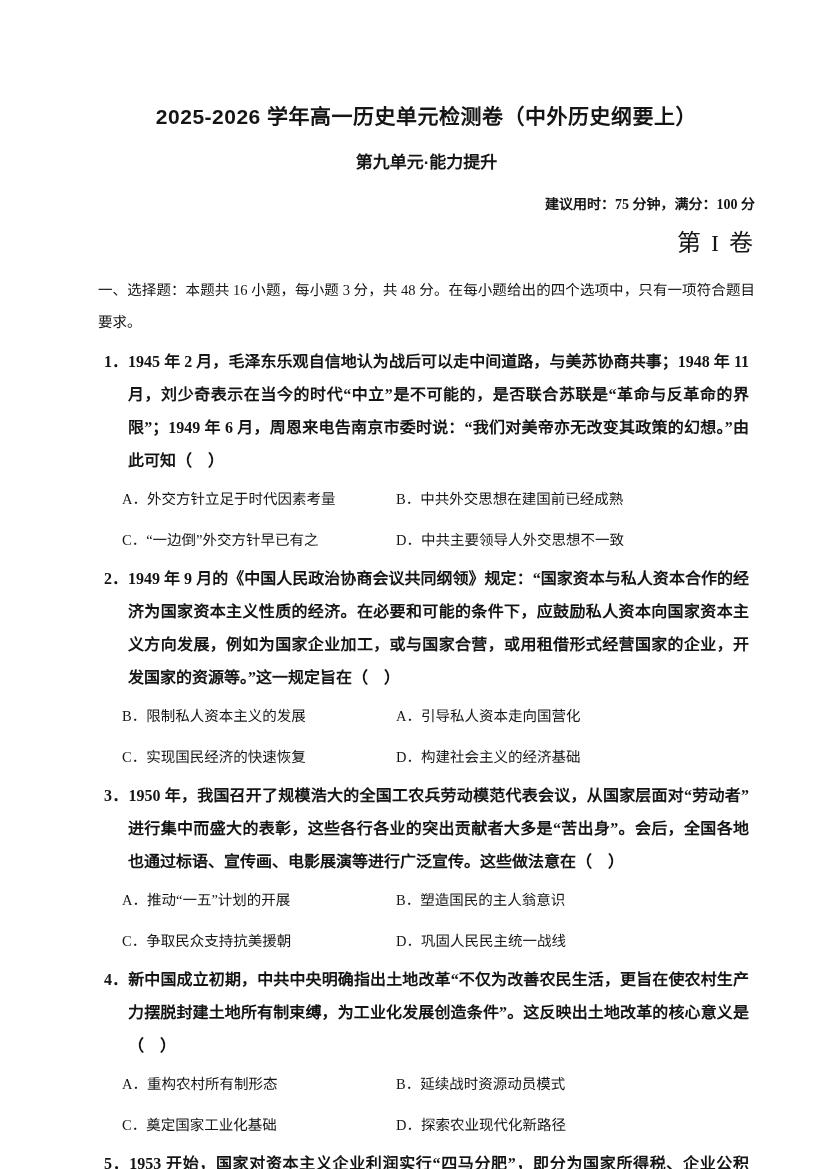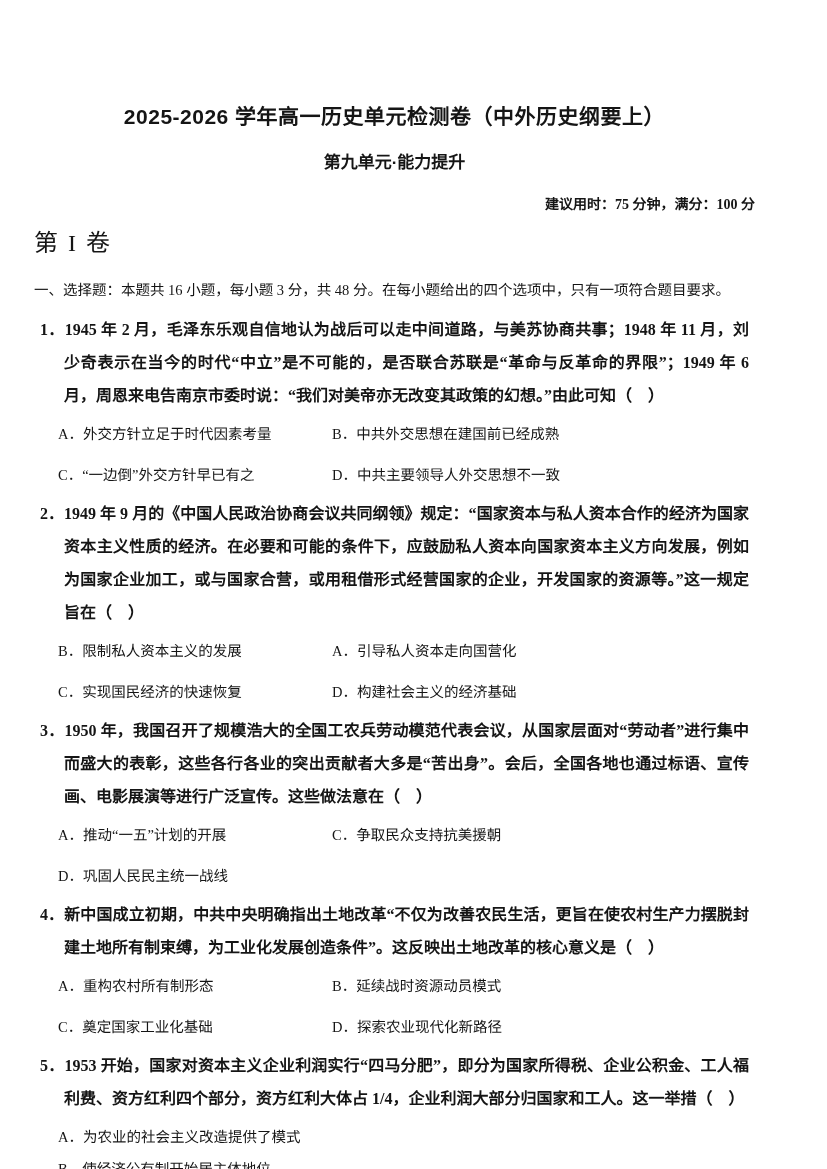--- a/index.html
+++ b/index.html
@@ -5,21 +5,21 @@
   html,body{margin:0;padding:0;background:#ffffff;}
   body{
     width:827px;height:1169px;overflow:hidden;
     font-family:"Liberation Serif","DejaVu Serif",serif;
     color:#151515;
     -webkit-font-smoothing:antialiased;
   }
   .page{
     box-sizing:border-box;
     width:827px;height:950px;
-    padding:101px 72px 0 34px;
+    padding:101px 72px 0 98px;
   }
   .title{
     margin:0;
     font-family:"Liberation Sans","DejaVu Sans",sans-serif;
     font-weight:700;
     font-size:21px;
     line-height:32px;
     text-align:center;
     letter-spacing:0.5px;
   }
@@ -35,21 +35,21 @@
     margin-top:20px;
     font-weight:700;
     font-size:14px;
     line-height:20px;
     text-align:right;
   }
   .part-title{
     margin-top:9px;
     font-size:24px;
     line-height:38px;
-    text-align:left;
+    text-align:right;
     letter-spacing:2px;
   }
   .instructions{
     margin:12px 0 7px 0;
     font-weight:400;
     font-size:14.5px;
     line-height:32px;
     text-align:justify;
   }
   .question{margin-bottom:6px;}
@@ -107,20 +107,21 @@
       <span class="opt">A．引导私人资本走向国营化</span>
       <span class="opt">C．实现国民经济的快速恢复</span>
       <span class="opt">D．构建社会主义的经济基础</span>
     </div>
   </div>
 
   <div class="question">
     <p class="stem">3．1950 年，我国召开了规模浩大的全国工农兵劳动模范代表会议，从国家层面对“劳动者”进行集中而盛大的表彰，这些各行各业的突出贡献者大多是“苦出身”。会后，全国各地也通过标语、宣传画、电影展演等进行广泛宣传。这些做法意在（　）</p>
     <div class="options two-col">
       <span class="opt">A．推动“一五”计划的开展</span>
+      <span class="opt">B．塑造国民的主人翁意识</span>
       <span class="opt">C．争取民众支持抗美援朝</span>
       <span class="opt">D．巩固人民民主统一战线</span>
     </div>
   </div>
 
   <div class="question">
     <p class="stem">4．新中国成立初期，中共中央明确指出土地改革“不仅为改善农民生活，更旨在使农村生产力摆脱封建土地所有制束缚，为工业化发展创造条件”。这反映出土地改革的核心意义是（　）</p>
     <div class="options two-col">
       <span class="opt">A．重构农村所有制形态</span>
       <span class="opt">B．延续战时资源动员模式</span>

